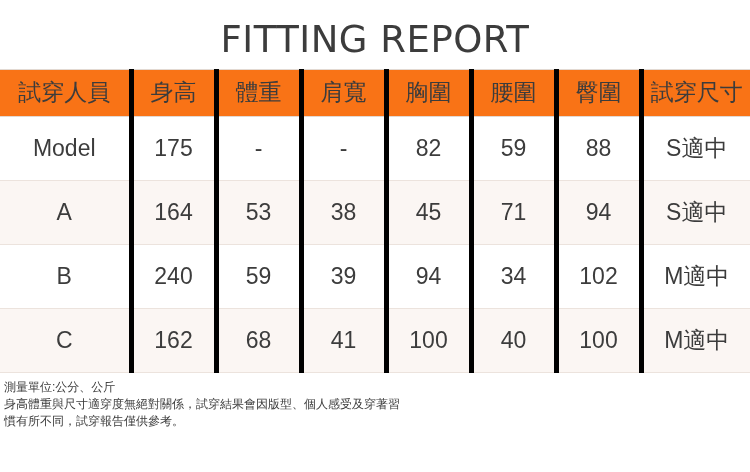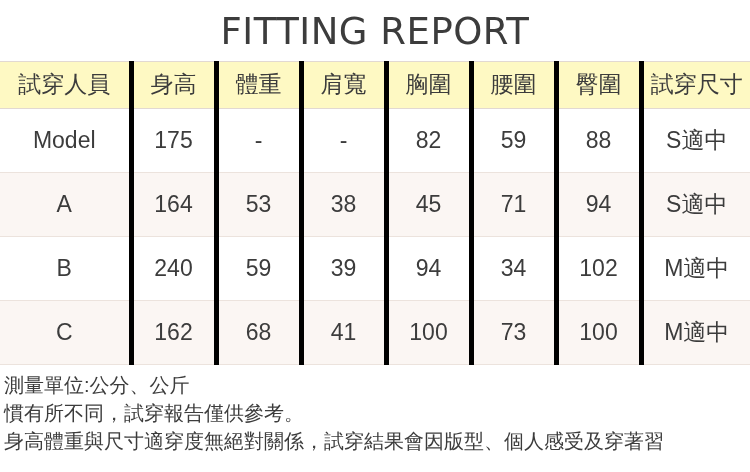--- a/index.html
+++ b/index.html
@@ -20,40 +20,40 @@
     height: 472px;
     position: relative;
     background: #ffffff;
   }
   .title {
     text-align: center;
     font-size: 37px;
     letter-spacing: 0.5px;
     font-weight: 400;
     color: #3c3c3c;
-    padding-top: 12px;
+    padding-top: 20px;
     padding-bottom: 8px;
     line-height: 1.1;
     font-family: "DejaVu Sans", sans-serif;
     border-radius: 8px;
   }
   table.fit {
     width: 750px;
     border-collapse: collapse;
     table-layout: fixed;
   }
   table.fit td, table.fit th {
     border-left: 5px solid #000000;
     border-right: 1px solid #e2d9d2;
     text-align: center;
     font-weight: 400;
     color: #3c3c3c;
   }
   table.fit tr.header-row th {
-    background: #fef9c3;
+    background: #f97316;
     font-size: 23px;
     height: 47px;
     padding: 0;
     border-top: 1px solid #e2d9d2;
     border-bottom: 1px solid #e2d9d2;
   }
   table.fit tr.data-row td {
     height: 57px;
     font-size: 23px;
     padding: 16px;
@@ -70,21 +70,21 @@
   col.c1 { width: 85px; }
   col.c2 { width: 85px; }
   col.c3 { width: 85px; }
   col.c4 { width: 85px; }
   col.c5 { width: 85px; }
   col.c6 { width: 85px; }
   col.c7 { width: 109px; }
 
   .notes {
     padding: 6px 4px 0 4px;
-    font-size: 20px;
+    font-size: 12px;
     line-height: 1.42;
     color: #3c3c3c;
   }
   .notes div { white-space: nowrap; }
 </style>
 </head>
 <body>
 
 <div class="sheet">
 
@@ -143,26 +143,26 @@
         <td>34</td>
         <td>102</td>
         <td>M適中</td>
       </tr>
       <tr class="data-row alt">
         <td>C</td>
         <td>162</td>
         <td>68</td>
         <td>41</td>
         <td>100</td>
-        <td>73</td>
+        <td>40</td>
         <td>100</td>
         <td>M適中</td>
       </tr>
     </tbody>
   </table>
 
   <div class="notes">
     <div>測量單位:公分、公斤</div>
+    <div>身高體重與尺寸適穿度無絕對關係，試穿結果會因版型、個人感受及穿著習</div>
     <div>慣有所不同，試穿報告僅供參考。</div>
-    <div>身高體重與尺寸適穿度無絕對關係，試穿結果會因版型、個人感受及穿著習</div>
   </div>
 
 </div>
 
 </body></html>

